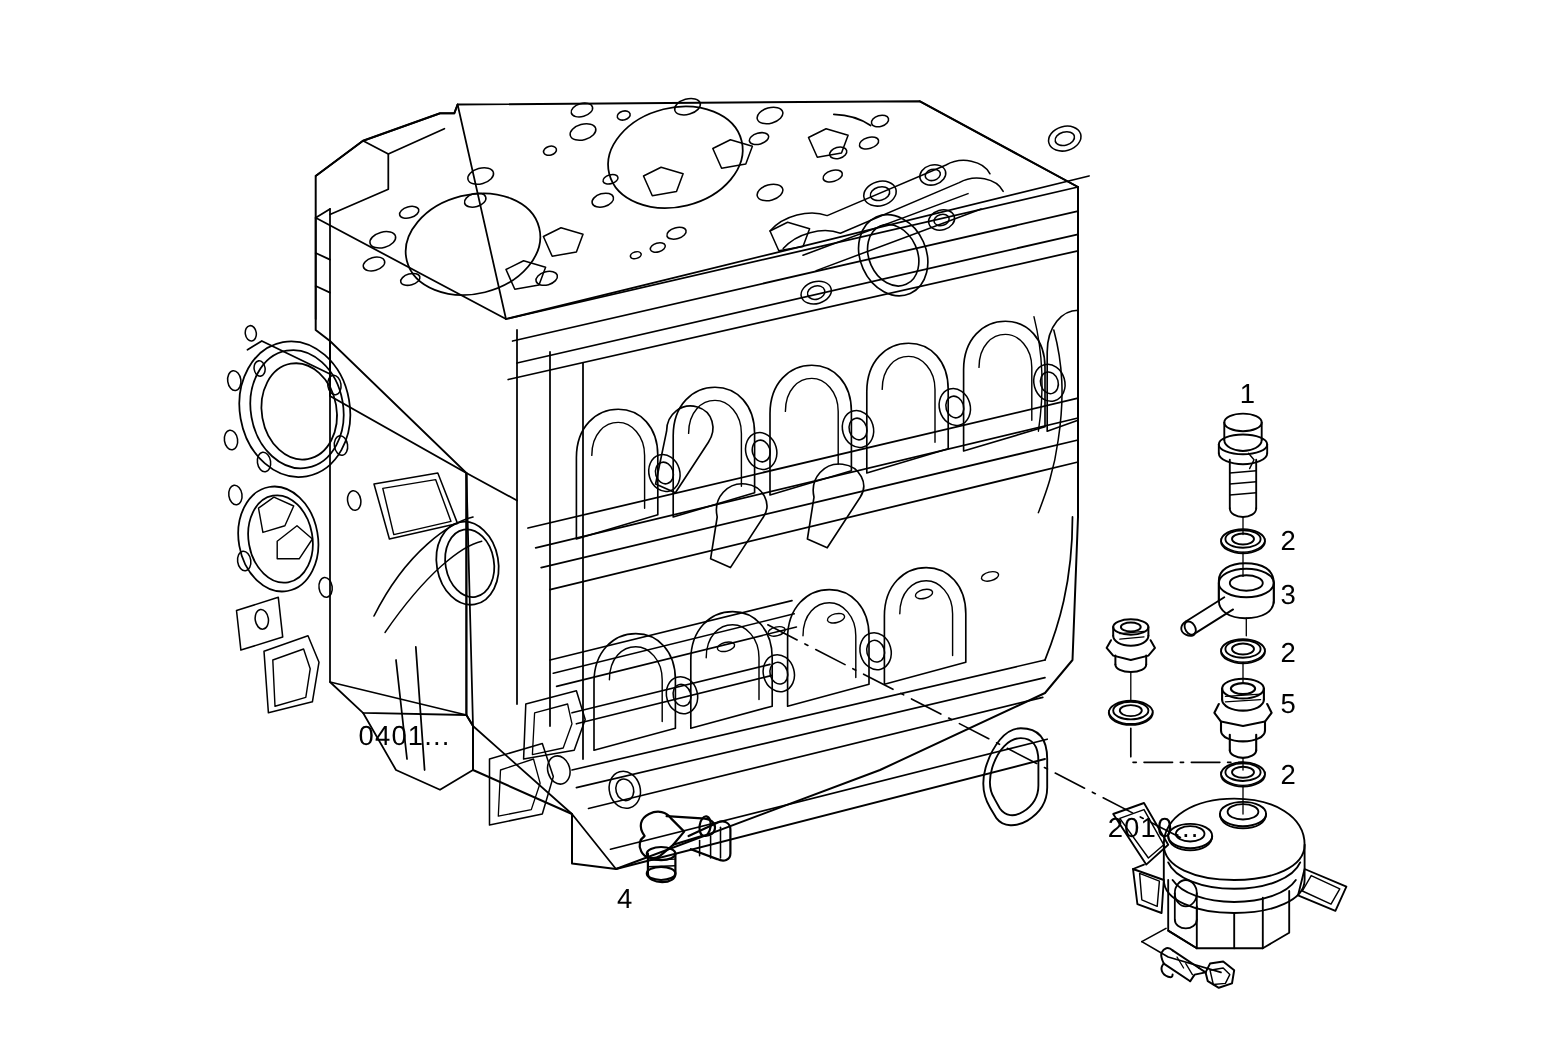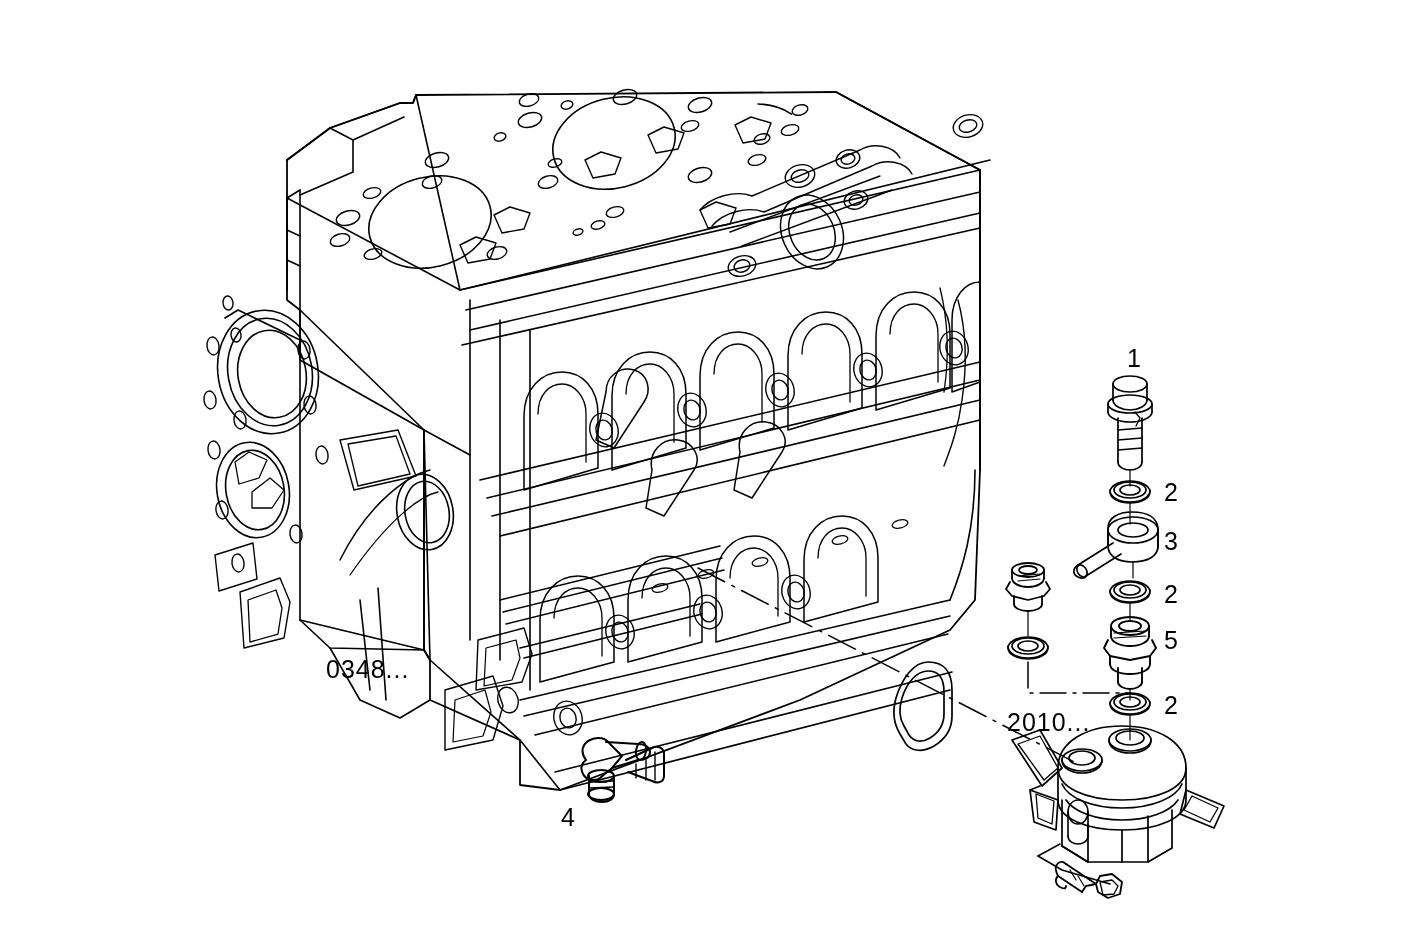--- a/index.html
+++ b/index.html
@@ -481,23 +481,23 @@
           <path d="M626,760 L652,748 C658,745 664,748 664,754 L664,776 C664,782 658,784 652,781 L628,772"></path>
           <path d="M636,764 L636,778" stroke-width="1.4"></path>
           <path d="M646,760 L646,780" stroke-width="1.4"></path>
           <path d="M655,752 L655,780" stroke-width="1.4"></path>
         </g>
       </g>
 
     </g>
   </svg>
 
-  <div class="lbl ref" style="left:326px;top:655px;">0348...</div>
-
-  <div class="lbl ref" style="left:1007px;top:708px;text-align:right;">2010...</div>
+  <div class="lbl ref" style="left:326px;top:655px;">0401...</div>
+
+  <div class="lbl ref" style="left:1007px;top:739px;text-align:right;">2010...</div>
 
   <div class="lbl num" style="left:1127px;top:344px;">1</div>
 
   <div class="lbl num" style="left:1164px;top:478px;">2</div>
 
   <div class="lbl num" style="left:1164px;top:527px;">3</div>
 
   <div class="lbl num" style="left:1164px;top:580px;">2</div>
 
   <div class="lbl num" style="left:1164px;top:626px;">5</div>

